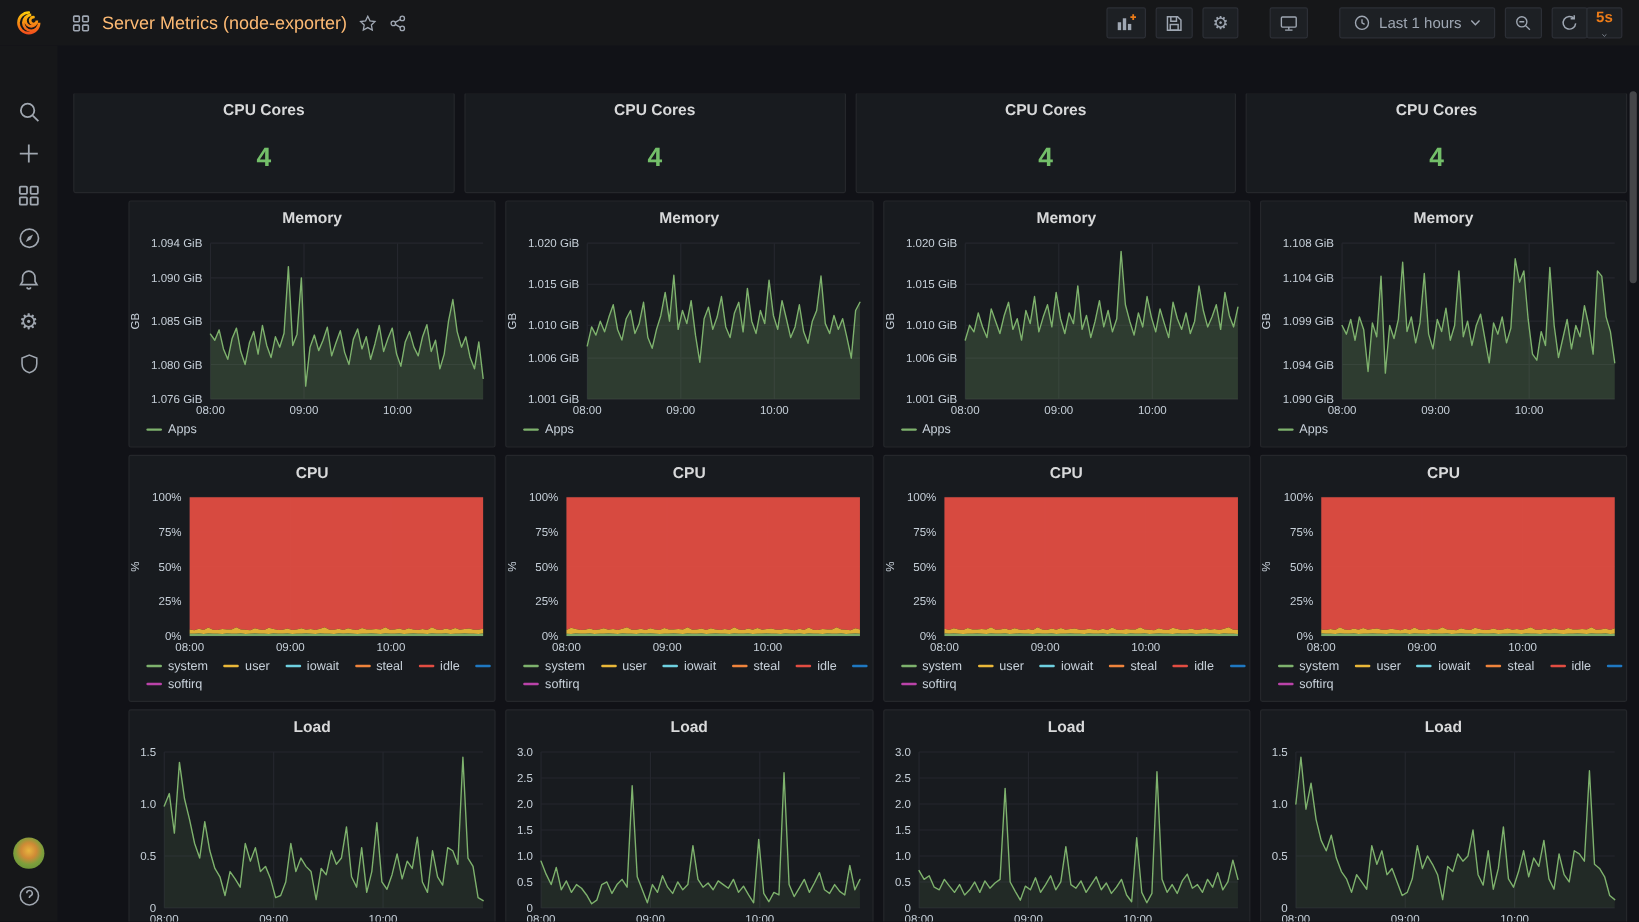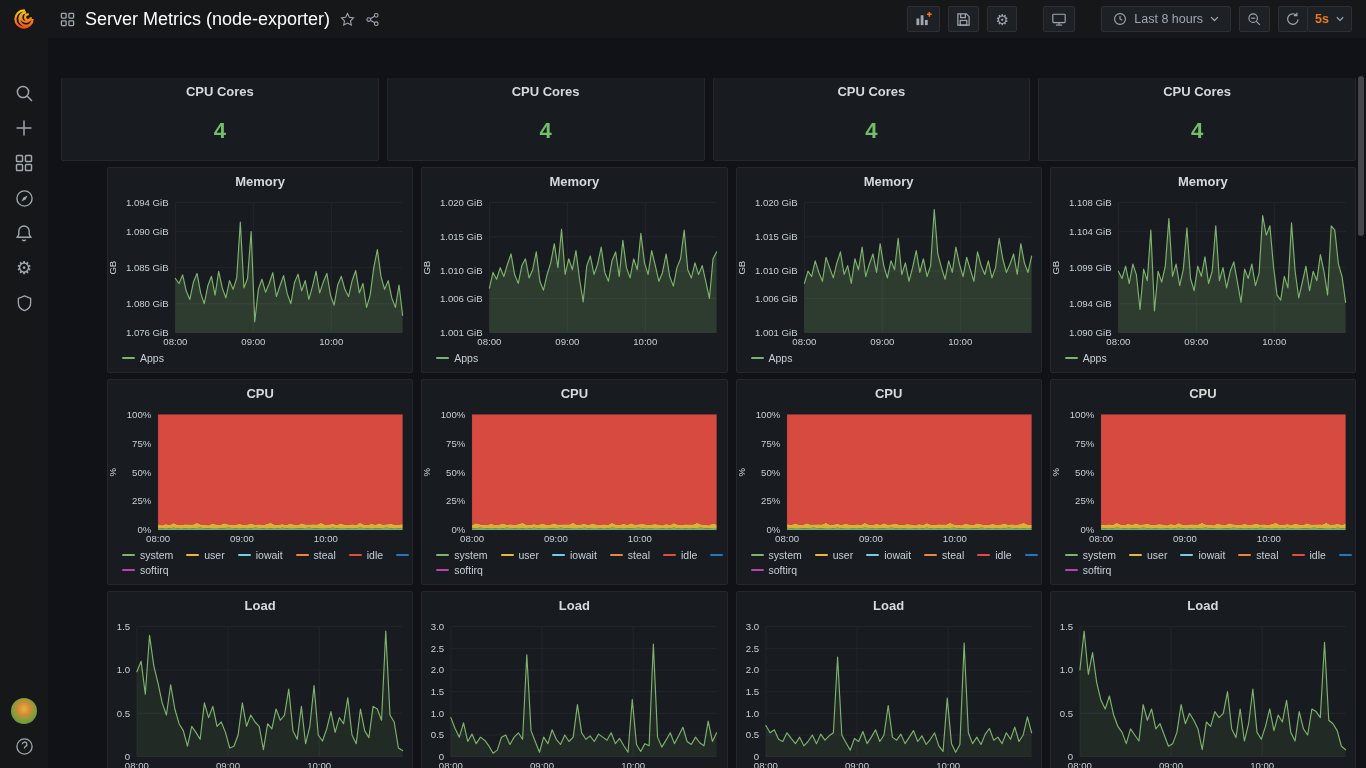--- a/index.html
+++ b/index.html
@@ -7,27 +7,27 @@
   body {
     width:1366px; height:768px; overflow:hidden;
     background:#111217; color:#d8d9da;
     font-family:"Liberation Sans", sans-serif;
     position:relative;
   }
   
   .navbar { position:absolute; top:0; left:0; right:0; height:38px; background:#161719; display:flex; align-items:center; z-index:20; }
   .logo-box { width:48px; height:38px; flex:none; display:flex; align-items:center; justify-content:center; }
   .nav-left { display:flex; align-items:center; gap:10px; padding-left:12px; }
-  .nav-title { font-size:18px; color:#ffffff; }
+  .nav-title { font-size:15px; color:#fdba74; }
   .nav-icon { color:#9fa7b3; display:flex; align-items:center; }
   .nav-right { margin-left:auto; display:flex; align-items:center; gap:8px; padding-right:14px; }
   .nbtn { height:26px; min-width:30px; padding:0 7px; background:#1d2024; border:1px solid #2c2f36; border-radius:2px;
           display:flex; align-items:center; justify-content:center; gap:7px; color:#9fa7b3; font-size:12.5px; cursor:pointer; }
   .btn-group { display:flex; }
-  .btn-group .nbtn + .nbtn { margin-left:-1px; }
+  .btn-group .nbtn + .nbtn { margin-left:-1px;flex-direction:column; }
   .interval-label { color:#eb7b18; font-weight:bold; }
   .gear-glyph { font-size:15px; line-height:1; }
   .gap-lg { width:10px; }
   
   .sidebar { position:absolute; top:38px; left:0; bottom:0; width:48px; background:#161719; display:flex; flex-direction:column; align-items:center; padding-top:45px; z-index:15; }
   .sb-btn { width:20px; height:20px; color:#a0a7b0; margin-bottom:15px; display:flex; align-items:center; justify-content:center; cursor:pointer; }
   .sb-bottom { margin-top:auto; display:flex; flex-direction:column; align-items:center; padding-bottom:12px; }
   .avatar { width:26px; height:26px; border-radius:50%; margin-bottom:12px;
             background:radial-gradient(circle at 50% 42%, #e8b53e 0%, #cf8a36 32%, #7d9f3c 58%, #5f8c34 100%); cursor:pointer; }
   
@@ -114,21 +114,21 @@
           <line x1="9" y1="12" x2="9" y2="14.5"></line>
           <line x1="5.5" y1="14.8" x2="12.5" y2="14.8"></line>
       </svg>
     </div>
     <span class="gap-lg"></span>
     <div class="nbtn" style="padding:0 11px">
       <svg width="14" height="14" viewBox="0 0 16 16" fill="none" stroke="currentColor" stroke-width="1.3">
         <circle cx="8" cy="8" r="6.2"></circle>
           <path d="M8 4.5V8l2.5 1.5"></path>
       </svg>
-      <span>Last 8 hours</span>
+      <span>Last 1 hours</span>
       <svg width="9" height="6" viewBox="0 0 10 7" fill="none" stroke="currentColor" stroke-width="1.4">
         <path d="M1 1.3l4 4 4-4"></path>
       </svg>
     </div>
     <div class="nbtn">
       <svg width="15" height="15" viewBox="0 0 17 17" fill="none" stroke="currentColor" stroke-width="1.3">
         <circle cx="7" cy="7" r="4.8"></circle>
           <line x1="10.6" y1="10.6" x2="14.6" y2="14.6"></line>
           <line x1="4.7" y1="7" x2="9.3" y2="7"></line>
       </svg>

